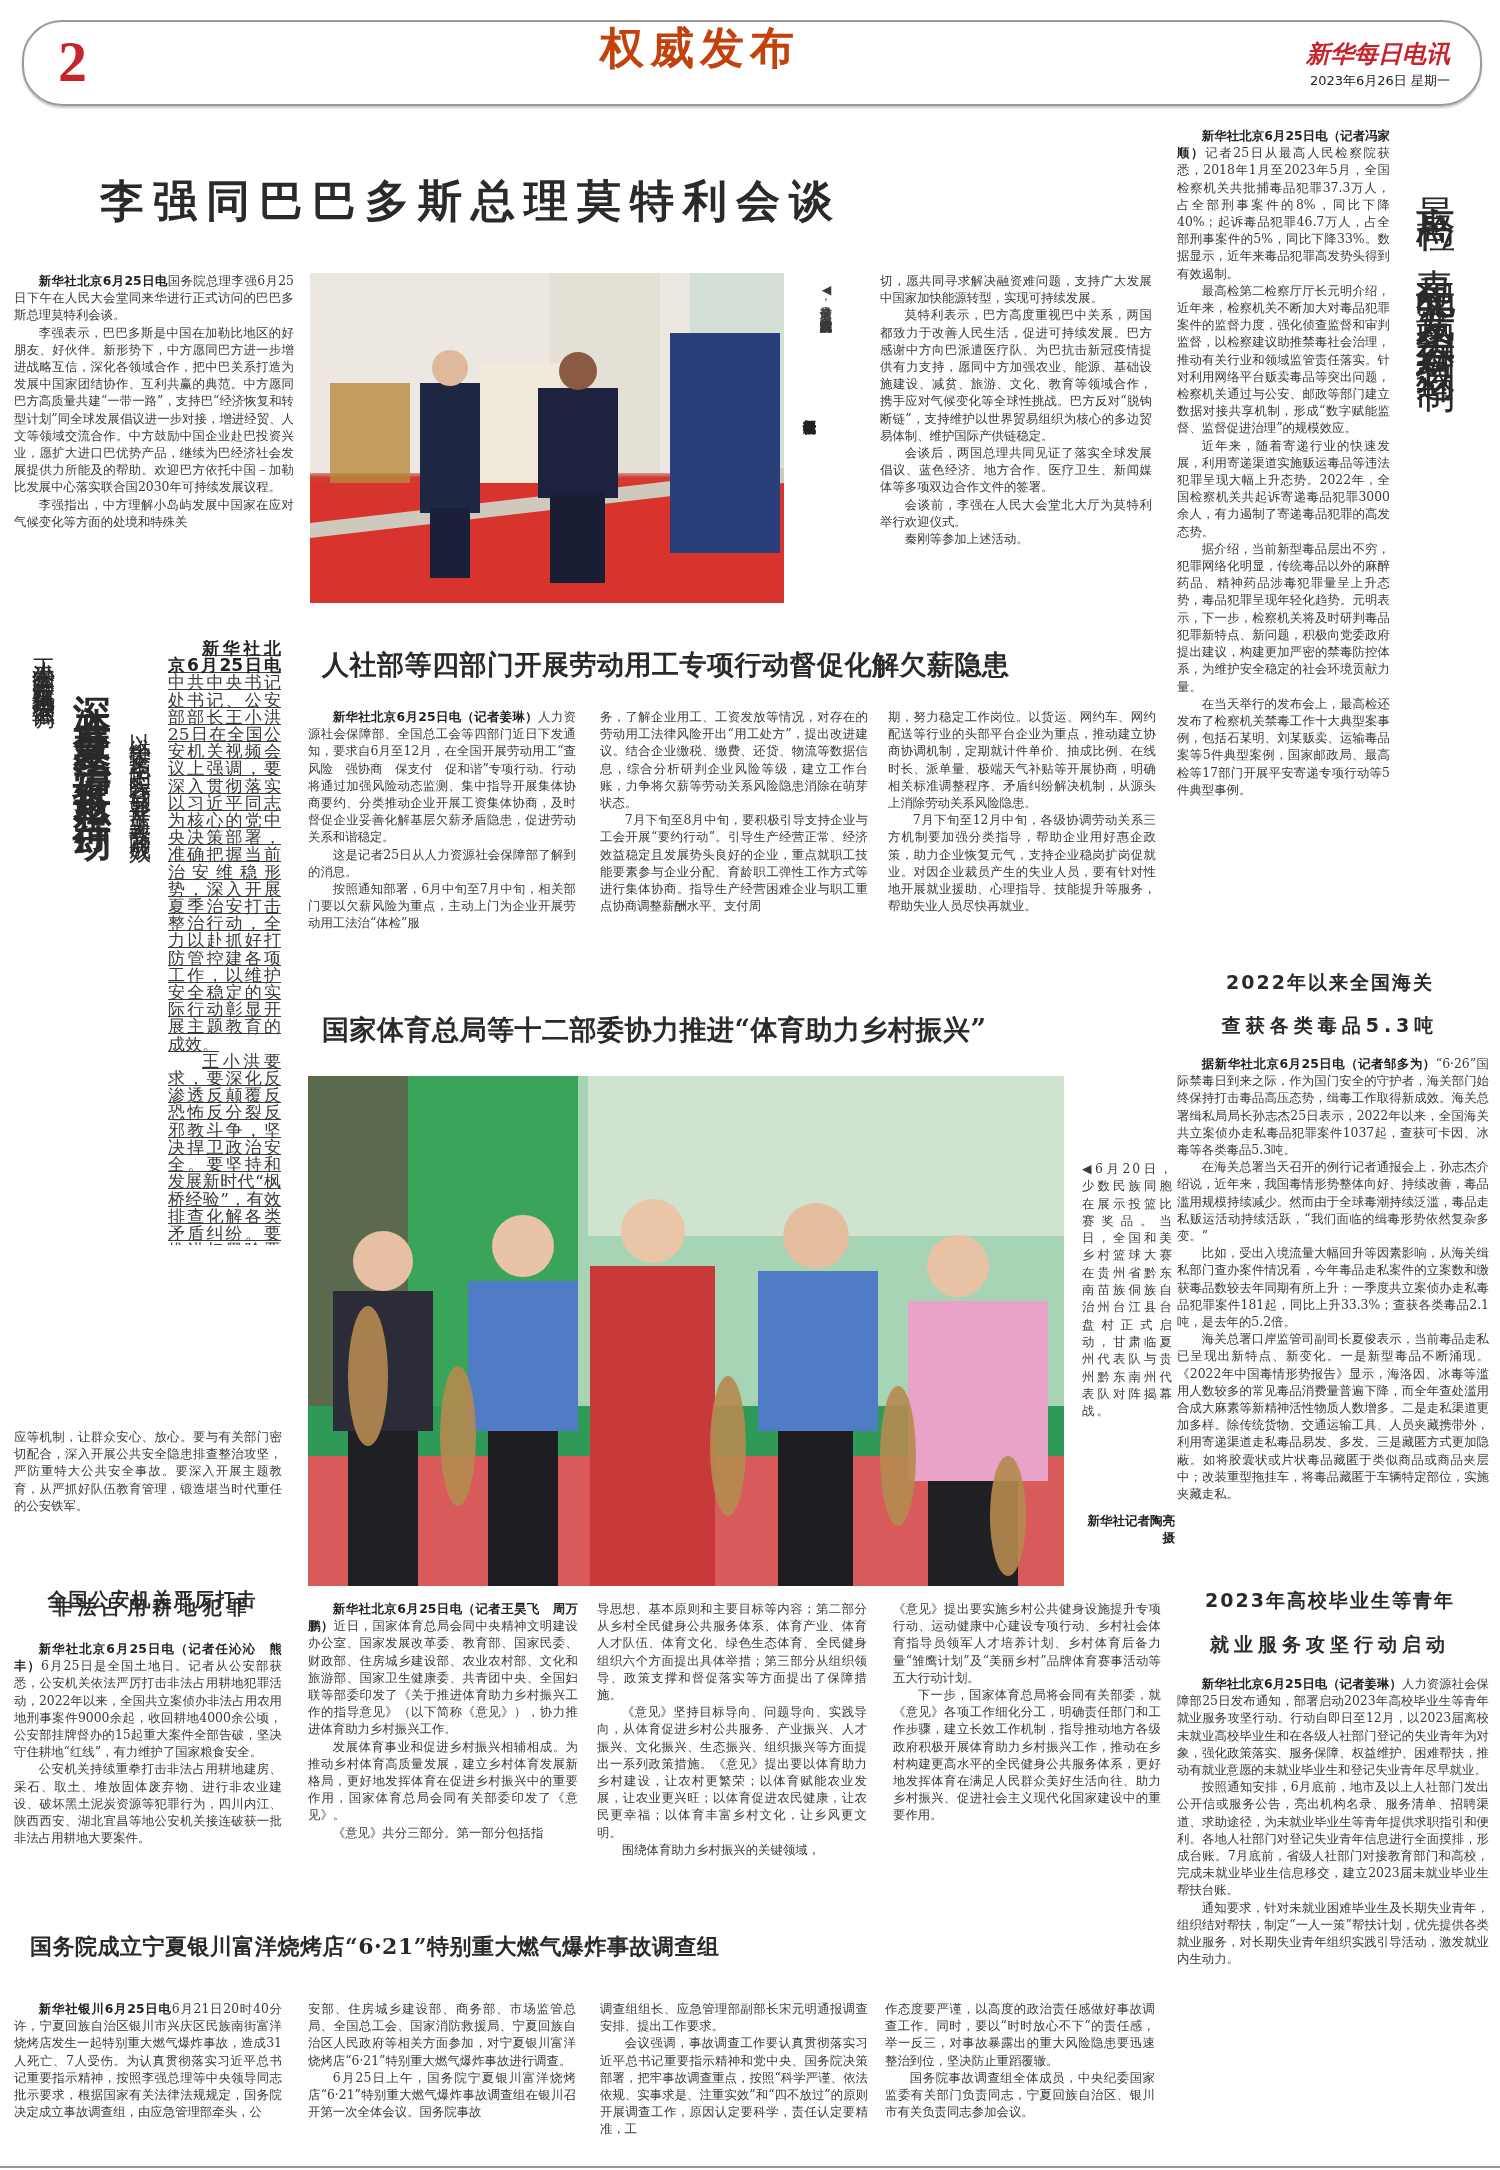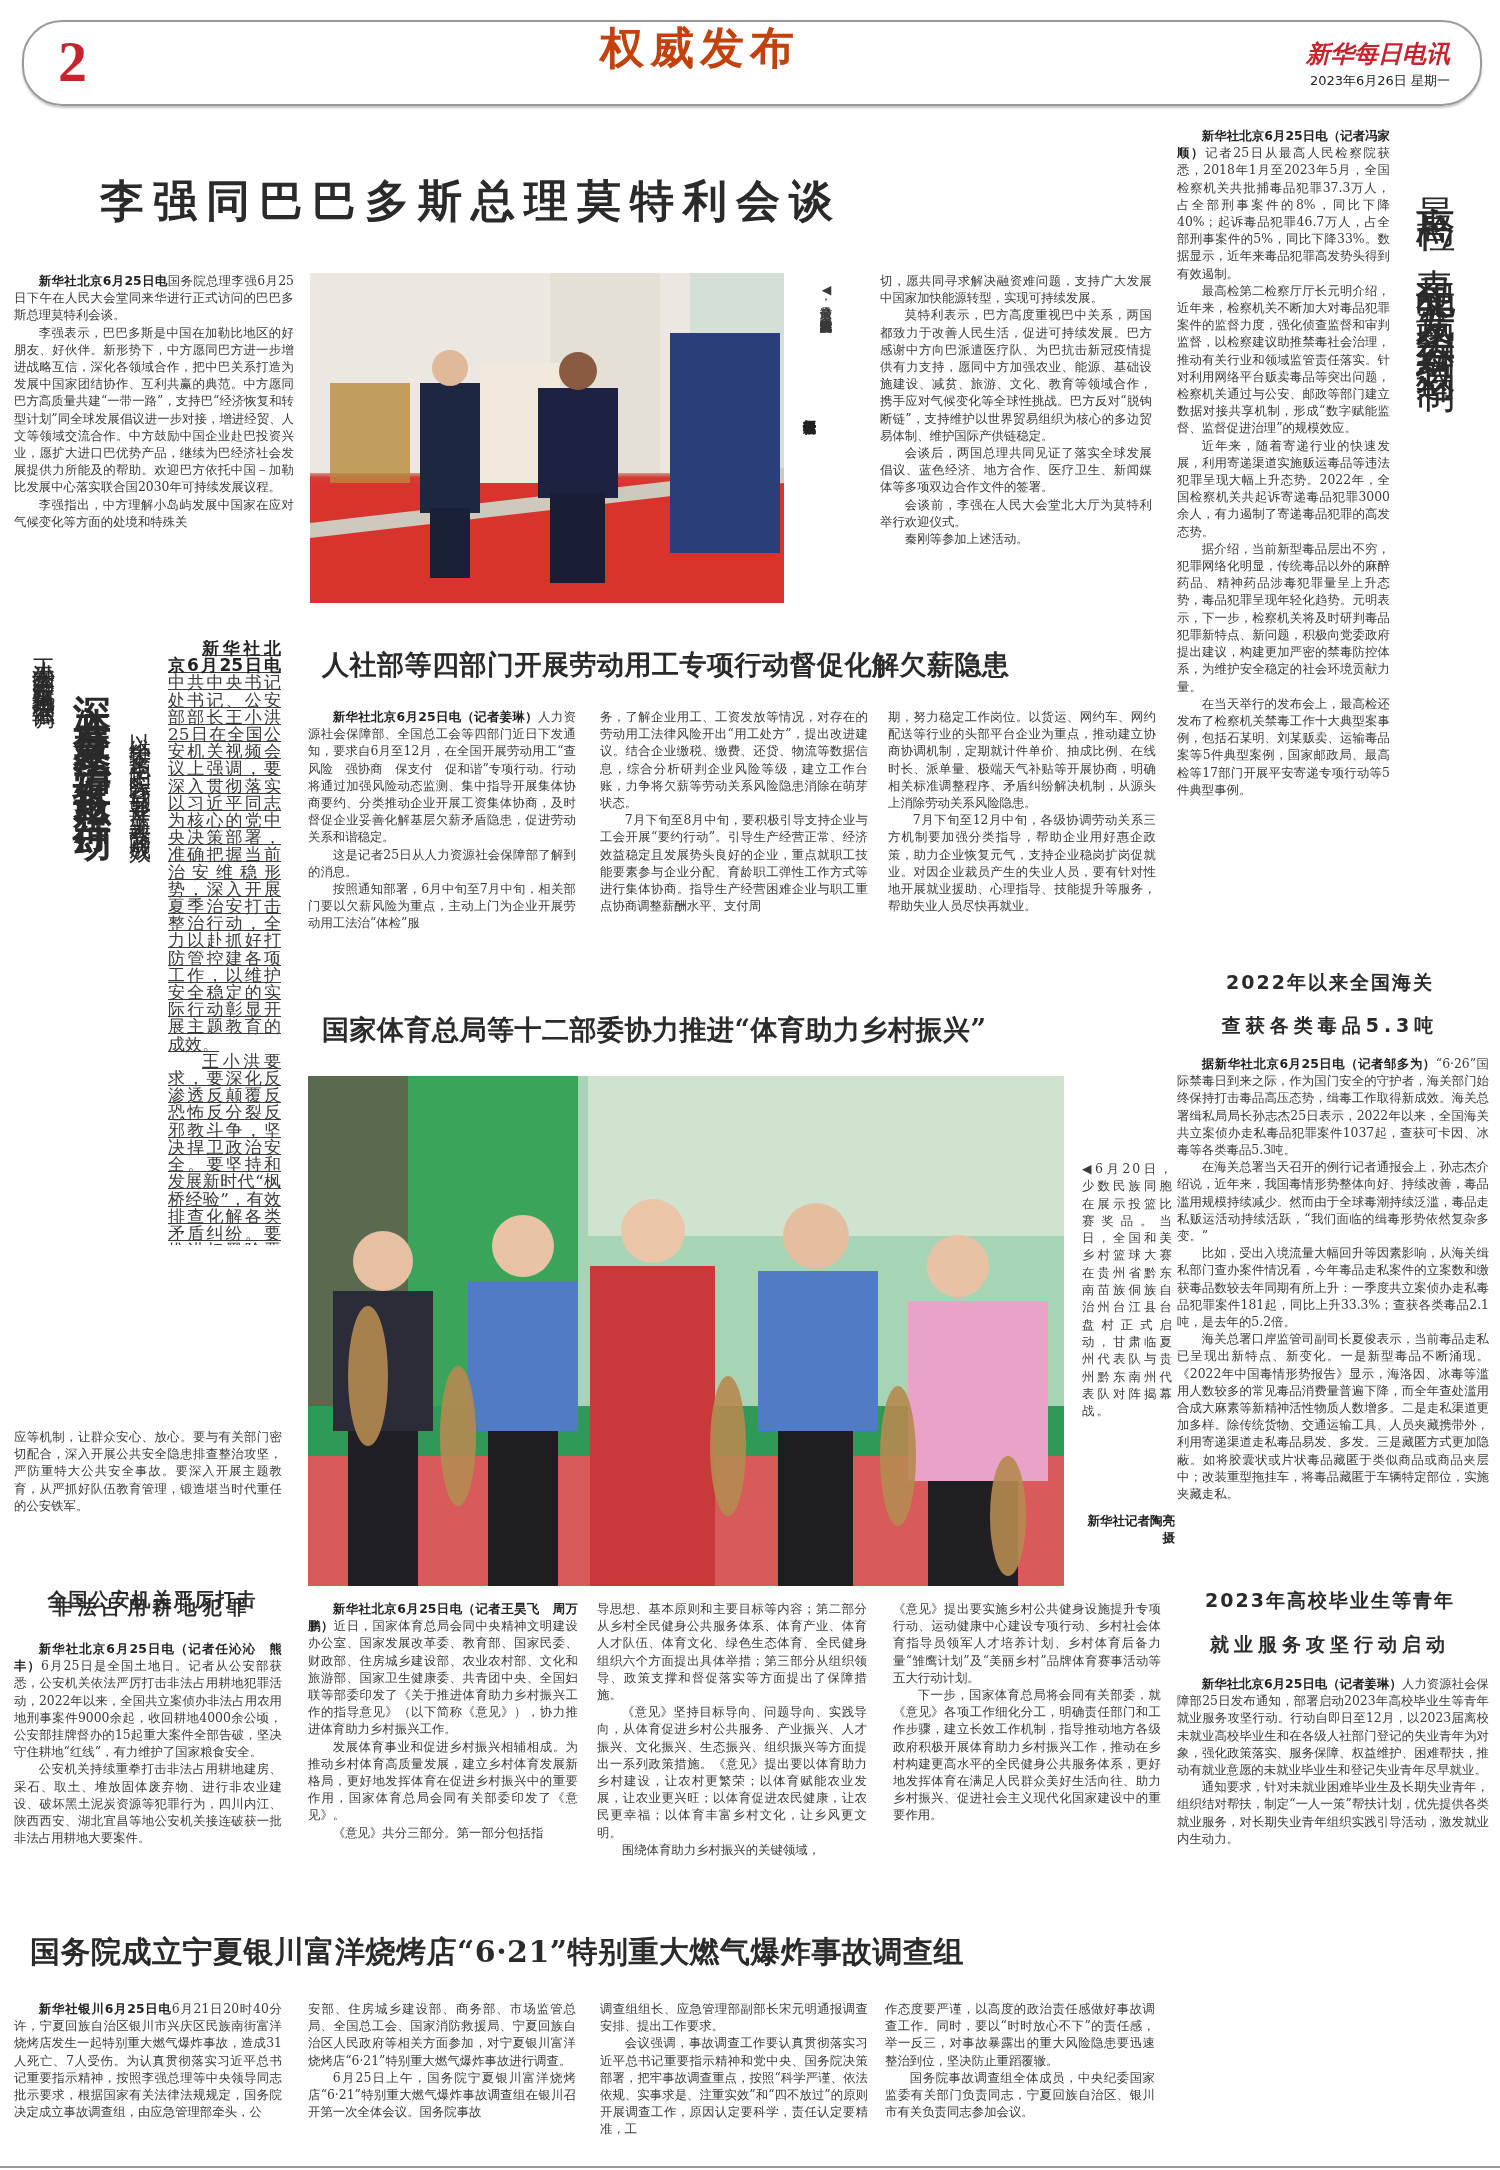--- a/index.html
+++ b/index.html
@@ -92,20 +92,21 @@
     <p><b>据新华社北京6月25日电（记者邹多为）</b>“6·26”国际禁毒日到来之际，作为国门安全的守护者，海关部门始终保持打击毒品高压态势，缉毒工作取得新成效。海关总署缉私局局长孙志杰25日表示，2022年以来，全国海关共立案侦办走私毒品犯罪案件1037起，查获可卡因、冰毒等各类毒品5.3吨。</p>
     <p>在海关总署当天召开的例行记者通报会上，孙志杰介绍说，近年来，我国毒情形势整体向好、持续改善，毒品滥用规模持续减少。然而由于全球毒潮持续泛滥，毒品走私贩运活动持续活跃，“我们面临的缉毒形势依然复杂多变。”</p>
     <p>比如，受出入境流量大幅回升等因素影响，从海关缉私部门查办案件情况看，今年毒品走私案件的立案数和缴获毒品数较去年同期有所上升：一季度共立案侦办走私毒品犯罪案件181起，同比上升33.3%；查获各类毒品2.1吨，是去年的5.2倍。</p>
     <p>海关总署口岸监管司副司长夏俊表示，当前毒品走私已呈现出新特点、新变化。一是新型毒品不断涌现。《2022年中国毒情形势报告》显示，海洛因、冰毒等滥用人数较多的常见毒品消费量普遍下降，而全年查处滥用合成大麻素等新精神活性物质人数增多。二是走私渠道更加多样。除传统货物、交通运输工具、人员夹藏携带外，利用寄递渠道走私毒品易发、多发。三是藏匿方式更加隐蔽。如将胶囊状或片状毒品藏匿于类似商品或商品夹层中；改装重型拖挂车，将毒品藏匿于车辆特定部位，实施夹藏走私。</p>
   </div>
 
 <div class="abs sub-head" style="left:1180px;top:1588px;width:300px;">2023年高校毕业生等青年</div>
 <div class="abs sub-head" style="left:1180px;top:1632px;width:300px;letter-spacing:5px;">就业服务攻坚行动启动</div>
 <div class="abs body-text" style="left:1177px;top:1675px;width:312px;height:490px;overflow:hidden;">
     <p><b>新华社北京6月25日电（记者姜琳）</b>人力资源社会保障部25日发布通知，部署启动2023年高校毕业生等青年就业服务攻坚行动。行动自即日至12月，以2023届离校未就业高校毕业生和在各级人社部门登记的失业青年为对象，强化政策落实、服务保障、权益维护、困难帮扶，推动有就业意愿的未就业毕业生和登记失业青年尽早就业。</p>
+    <p>按照通知安排，6月底前，地市及以上人社部门发出公开信或服务公告，亮出机构名录、服务清单、招聘渠道、求助途径，为未就业毕业生等青年提供求职指引和便利。各地人社部门对登记失业青年信息进行全面摸排，形成台账。7月底前，省级人社部门对接教育部门和高校，完成未就业毕业生信息移交，建立2023届未就业毕业生帮扶台账。</p>
     <p>通知要求，针对未就业困难毕业生及长期失业青年，组织结对帮扶，制定“一人一策”帮扶计划，优先提供各类就业服务，对长期失业青年组织实践引导活动，激发就业内生动力。</p>
   </div>
 
 <div class="abs vtext" style="left:30px;top:640px;font-size:23px;line-height:28px;letter-spacing:3px;height:460px;">王小洪在全国公安机关视频会议上强调</div>
 <div class="abs vtext" style="left:70px;top:665px;font-size:38px;line-height:44px;letter-spacing:10px;font-weight:bold;height:760px;">深入开展夏季治安打击整治行动</div>
 <div class="abs vtext" style="left:127px;top:715px;font-size:22px;line-height:26px;letter-spacing:5px;height:640px;">以维护安全稳定的实际行动彰显开展主题教育的成效</div>
 <div class="abs body-text" style="left:168px;top:640px;width:113px;height:605px;overflow:hidden;font-size:17px;text-decoration:underline;">
     <p><b>新华社北京6月25日电</b>中共中央书记处书记、公安部部长王小洪25日在全国公安机关视频会议上强调，要深入贯彻落实以习近平同志为核心的党中央决策部署，准确把握当前治安维稳形势，深入开展夏季治安打击整治行动，全力以赴抓好打防管控建各项工作，以维护安全稳定的实际行动彰显开展主题教育的成效。</p>
     <p>王小洪要求，要深化反渗透反颠覆反恐怖反分裂反邪教斗争，坚决捍卫政治安全。要坚持和发展新时代“枫桥经验”，有效排查化解各类矛盾纠纷。要推进扫黑除恶常态化，依法严厉打击电信网络诈骗、跨境赌博等突出违法犯罪，快侦快破打架斗殴、寻衅滋事等夏季多发案件，以零容忍态度打击侵害弱势群体犯罪，不断提升群众安全感。要严密社会面整体防控，严格落实公安武警联勤武装巡逻和快速响应等机制，让群众安心、放心。要与有关部门密切配合，深入开展公共安全隐患排查整治攻坚，严防重特大公共安全事故。要深入开展主题教育，从严抓好队伍教育管理，锻造堪当时代重任的公安铁军。</p>
   </div>
@@ -182,21 +183,21 @@
 <div class="abs body-text" style="left:597px;top:1600px;width:270px;">
     <p class="noindent">导思想、基本原则和主要目标等内容；第二部分从乡村全民健身公共服务体系、体育产业、体育人才队伍、体育文化、绿色生态体育、全民健身组织六个方面提出具体举措；第三部分从组织领导、政策支撑和督促落实等方面提出了保障措施。</p>
     <p>《意见》坚持目标导向、问题导向、实践导向，从体育促进乡村公共服务、产业振兴、人才振兴、文化振兴、生态振兴、组织振兴等方面提出一系列政策措施。《意见》提出要以体育助力乡村建设，让农村更繁荣；以体育赋能农业发展，让农业更兴旺；以体育促进农民健康，让农民更幸福；以体育丰富乡村文化，让乡风更文明。</p>
     <p>围绕体育助力乡村振兴的关键领域，</p>
   </div>
 <div class="abs body-text" style="left:893px;top:1600px;width:268px;">
     <p class="noindent">《意见》提出要实施乡村公共健身设施提升专项行动、运动健康中心建设专项行动、乡村社会体育指导员领军人才培养计划、乡村体育后备力量“雏鹰计划”及“美丽乡村”品牌体育赛事活动等五大行动计划。</p>
     <p>下一步，国家体育总局将会同有关部委，就《意见》各项工作细化分工，明确责任部门和工作步骤，建立长效工作机制，指导推动地方各级政府积极开展体育助力乡村振兴工作，推动在乡村构建更高水平的全民健身公共服务体系，更好地发挥体育在满足人民群众美好生活向往、助力乡村振兴、促进社会主义现代化国家建设中的重要作用。</p>
   </div>
 
-<div class="abs headline" style="left:30px;top:1932px;font-size:30px;letter-spacing:0.5px;">国务院成立宁夏银川富洋烧烤店“6·21”特别重大燃气爆炸事故调查组</div>
+<div class="abs headline" style="left:30px;top:1932px;font-size:22px;letter-spacing:0.5px;">国务院成立宁夏银川富洋烧烤店“6·21”特别重大燃气爆炸事故调查组</div>
 <div class="abs body-text" style="left:14px;top:2000px;width:268px;">
     <p><b>新华社银川6月25日电</b>6月21日20时40分许，宁夏回族自治区银川市兴庆区民族南街富洋烧烤店发生一起特别重大燃气爆炸事故，造成31人死亡、7人受伤。为认真贯彻落实习近平总书记重要指示精神，按照李强总理等中央领导同志批示要求，根据国家有关法律法规规定，国务院决定成立事故调查组，由应急管理部牵头，公</p>
   </div>
 <div class="abs body-text" style="left:308px;top:2000px;width:268px;">
     <p class="noindent">安部、住房城乡建设部、商务部、市场监管总局、全国总工会、国家消防救援局、宁夏回族自治区人民政府等相关方面参加，对宁夏银川富洋烧烤店“6·21”特别重大燃气爆炸事故进行调查。</p>
     <p>6月25日上午，国务院宁夏银川富洋烧烤店“6·21”特别重大燃气爆炸事故调查组在银川召开第一次全体会议。国务院事故</p>
   </div>
 <div class="abs body-text" style="left:600px;top:2000px;width:268px;">
     <p class="noindent">调查组组长、应急管理部副部长宋元明通报调查安排、提出工作要求。</p>
     <p>会议强调，事故调查工作要认真贯彻落实习近平总书记重要指示精神和党中央、国务院决策部署，把牢事故调查重点，按照“科学严谨、依法依规、实事求是、注重实效”和“四不放过”的原则开展调查工作，原因认定要科学，责任认定要精准，工</p>

